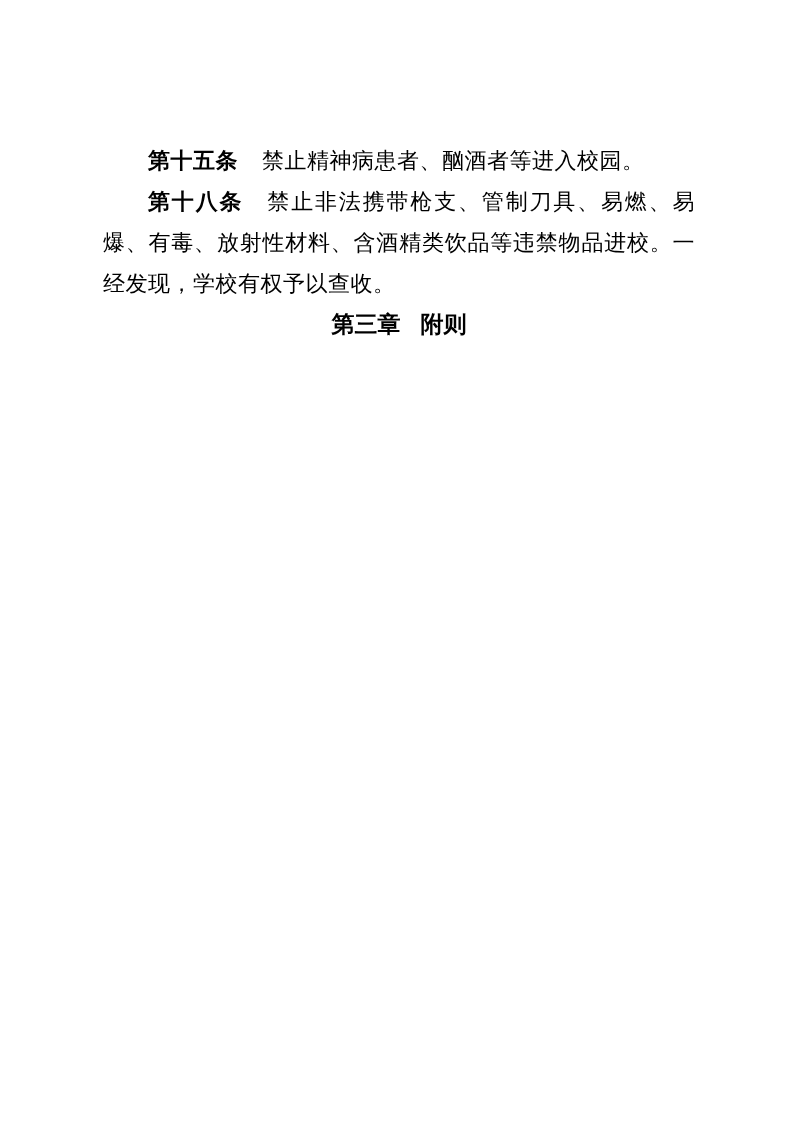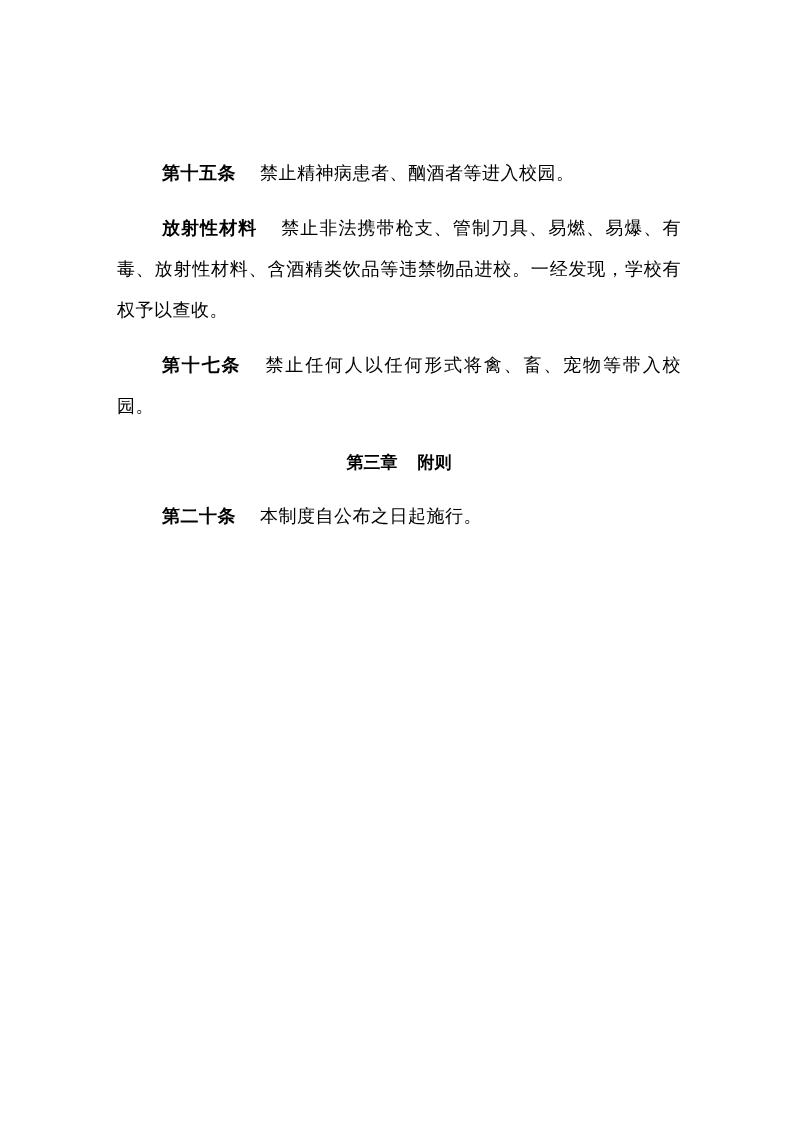--- a/index.html
+++ b/index.html
@@ -17,66 +17,59 @@
     font-family: "Liberation Serif", "DejaVu Serif", serif;
     color: #000000;
   }
   .content {
     position: absolute;
     left: 103px;
     top: 140px;
     width: 592px;
   }
   p.clause {
-    margin: 14px;
-    font-size: 18px;
+    margin: 0;
+    font-size: 22px;
     line-height: 41px;
     text-align: justify;
     text-indent: 45px;
     letter-spacing: 0.5px;
-    font-family: Liberation Mono, monospace;
   }
   .clause-label {
     font-weight: bold;
     margin-right: 24px;
   }
   h2.chapter-heading {
     margin: 0;
-    font-size: 17px;
+    font-size: 23px;
     line-height: 41px;
     font-weight: bold;
     text-align: center;
     text-indent: 0;
   }
   .chapter-number {
     margin-right: 20px;
   }
 </style>
 </head>
 <body>
 
 <div class="page">
   <div class="content">
 
     <p class="clause">
       <span class="clause-label">第十五条</span><span>禁止精神病患者、酗酒者等进入校园。</span>
     </p>
 
     <p class="clause">
-      <span class="clause-label">放射性材料</span><span>禁止非法携带枪支、管制刀具、易燃、易爆、有毒、放射性材料、含酒精类饮品等违禁物品进校。一经发现，学校有权予以查收。</span>
+      <span class="clause-label">第十八条</span><span>禁止非法携带枪支、管制刀具、易燃、易爆、有毒、放射性材料、含酒精类饮品等违禁物品进校。一经发现，学校有权予以查收。</span>
     </p>
 
-    <p class="clause">
-      <span class="clause-label">第十七条</span><span>禁止任何人以任何形式将禽、畜、宠物等带入校园。</span>
-    </p>
 
 
     <h2 class="chapter-heading">
       <span class="chapter-number">第三章</span><span>附则</span>
     </h2>
 
 
-    <p class="clause">
-      <span class="clause-label">第二十条</span><span>本制度自公布之日起施行。</span>
-    </p>
 
   </div>
 </div>
 
 </body></html>

